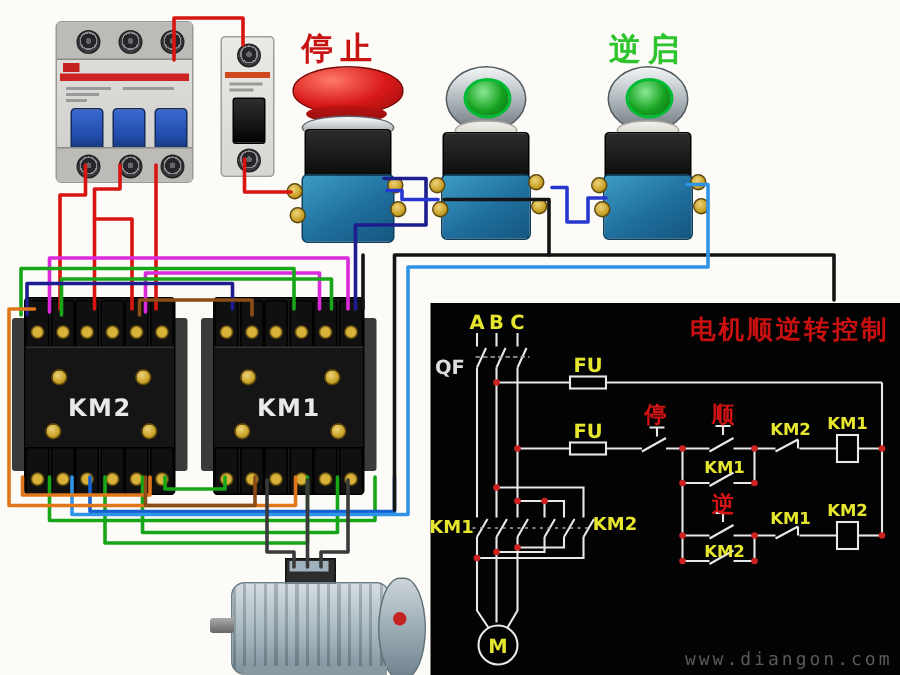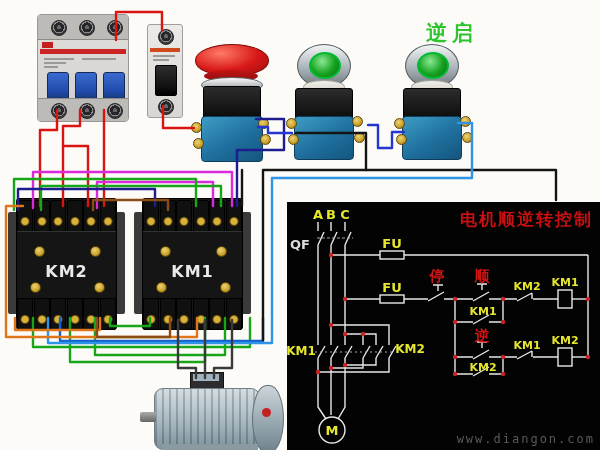--- a/index.html
+++ b/index.html
@@ -118,20 +118,21 @@
 
   <div class="abs brk1">
     <div class="screw" style="left:10px;top:4px;"></div>
     <div class="band"></div>
     <div class="printline" style="left:5px;top:30px;width:22px;"></div>
     <div class="printline" style="left:5px;top:34px;width:16px;"></div>
     <div class="toggle1"></div>
     <div class="screw" style="left:10px;top:74px;"></div>
   </div>
 
+  <div class="lbl lbl-red" style="left:201px;top:18px;">停止</div>
   <div class="abs" style="left:194px;top:44px;width:74px;height:118px;">
     <div class="mushroom" style="left:1px;top:0;"></div>
     <div class="mushneck" style="left:10px;top:26px;"></div>
     <div class="chrome" style="left:7px;top:33px;width:60px;height:14px;"></div>
     <div class="btn-body" style="left:9px;top:42px;width:56px;height:36px;"></div>
     <div class="btn-base" style="left:7px;top:72px;width:60px;height:44px;"></div>
     <div class="brass" style="left:-3px;top:78px;"></div>
     <div class="brass" style="left:-1px;top:94px;"></div>
     <div class="brass" style="left:64px;top:74px;"></div>
     <div class="brass" style="left:66px;top:90px;"></div>
@@ -142,21 +143,21 @@
     <div class="gcap" style="left:14px;top:8px;"></div>
     <div class="skirt" style="left:8px;top:36px;"></div>
     <div class="btn-body" style="left:0;top:44px;width:56px;height:36px;"></div>
     <div class="btn-base" style="left:-1px;top:72px;width:58px;height:42px;"></div>
     <div class="brass" style="left:-9px;top:74px;"></div>
     <div class="brass" style="left:-7px;top:90px;"></div>
     <div class="brass" style="left:57px;top:72px;"></div>
     <div class="brass" style="left:59px;top:88px;"></div>
   </div>
 
-  <div class="lbl lbl-green" style="left:426px;top:19px;text-align:right;">逆启</div>
+  <div class="lbl lbl-green" style="left:406px;top:19px;text-align:right;">逆启</div>
   <div class="abs" style="left:403px;top:44px;width:58px;height:112px;">
     <div class="gbez" style="left:2px;top:0;"></div>
     <div class="gcap" style="left:14px;top:8px;"></div>
     <div class="skirt" style="left:8px;top:36px;"></div>
     <div class="btn-body" style="left:0;top:44px;width:56px;height:36px;"></div>
     <div class="btn-base" style="left:-1px;top:72px;width:58px;height:42px;"></div>
     <div class="brass" style="left:-9px;top:74px;"></div>
     <div class="brass" style="left:-7px;top:90px;"></div>
     <div class="brass" style="left:57px;top:72px;"></div>
     <div class="brass" style="left:59px;top:88px;"></div>

